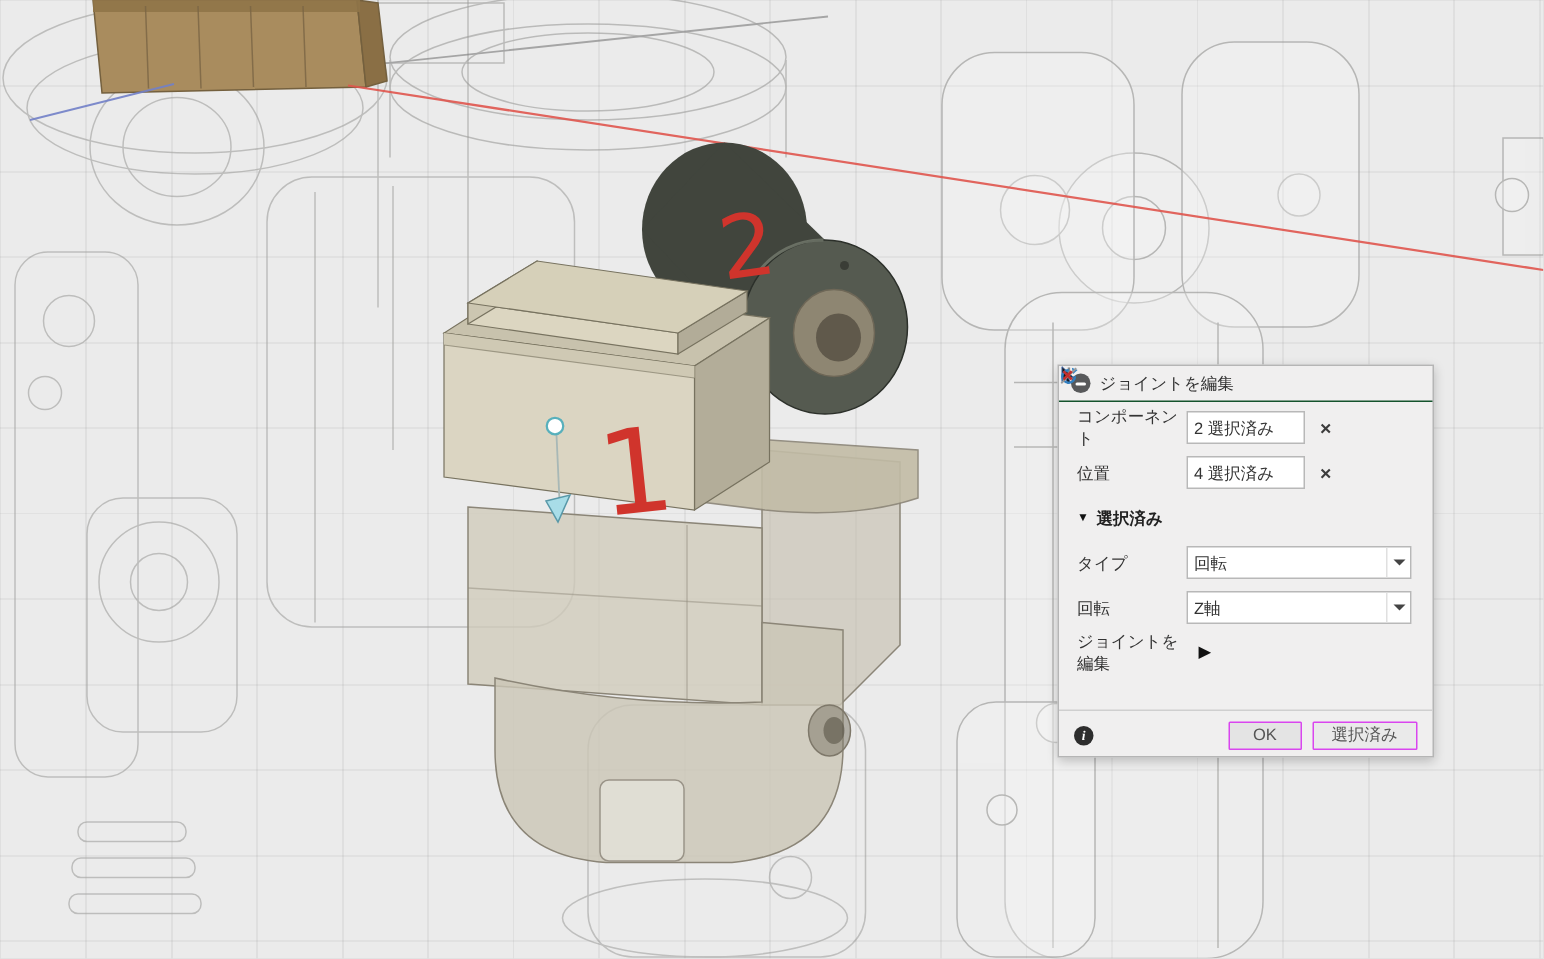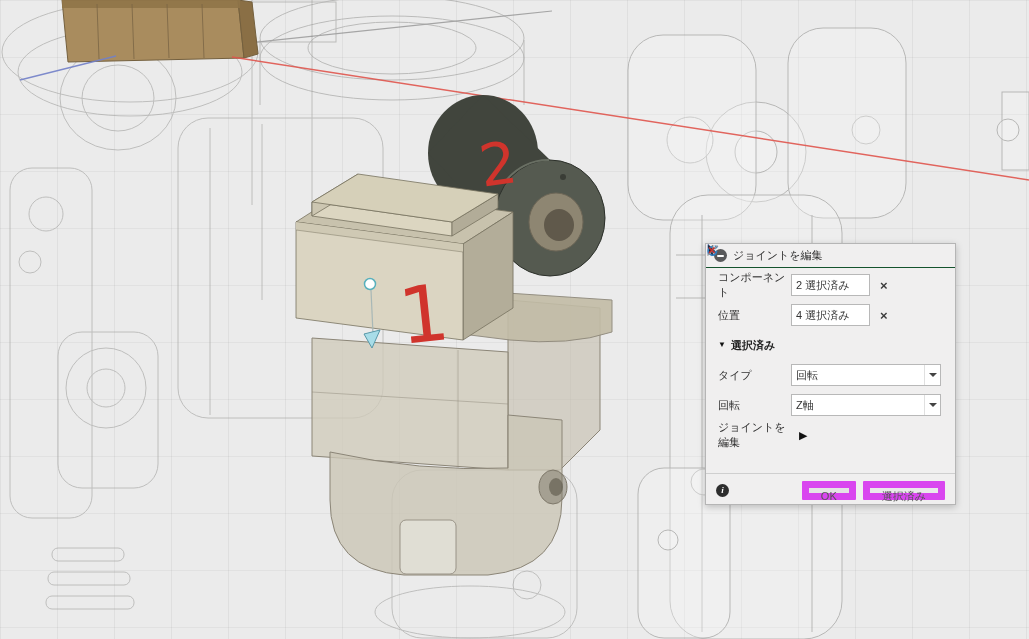--- a/index.html
+++ b/index.html
@@ -31,21 +31,21 @@
   .tri{font-size:8px;line-height:1;color:#111;}
   .dropdown{width:151px;box-sizing:border-box;height:22px;background:#fff;border:1px solid #b8b8b8;display:flex;align-items:center;padding:0 0 0 4px;gap:4px;}
   .dd-text{flex:1 1 auto;white-space:nowrap;}
   .caret{width:15px;height:100%;display:flex;align-items:center;justify-content:center;border-left:1px solid #e0e0e0;}
   .caret i{display:block;width:0;height:0;border-left:4px solid transparent;border-right:4px solid transparent;border-top:4px solid #444;}
   .play{margin-left:8px;font-size:11px;color:#111;line-height:1;cursor:default;}
   .dlg-spacer{height:23px;}
   .dlg-footer{height:33px;border-top:1px solid #cfcfcf;display:flex;align-items:center;padding:0 10px;box-sizing:border-box;}
   .info-icon{width:13px;height:13px;border-radius:50%;background:#2d2d2d;color:#fff;display:flex;align-items:center;justify-content:center;font-family:"Liberation Serif",serif;font-style:italic;font-weight:bold;font-size:9px;line-height:1;}
   .btns{margin-left:auto;display:flex;gap:7px;}
-  .btn{font-family:"Liberation Sans",sans-serif;font-size:11px;color:#555;background:#eaeaea;border:7px solid #d946ef;border-radius:1px;height:19px;padding:0 12px;line-height:17px;cursor:default;}
+  .btn{font-family:"Liberation Sans",sans-serif;font-size:11px;color:#555;background:#eaeaea;border:1px solid #d946ef;border-radius:1px;height:19px;padding:0 12px;line-height:17px;cursor:default;}
   .btn.ok{min-width:49px;box-sizing:border-box;background:#e4e4e4;}
 </style>
 </head>
 <body>
 
 <div class="viewport">
 
 <svg width="1029" height="639" viewBox="0 0 1029 639">
 
   <g stroke="#a0a09e" fill="none" stroke-width="1" opacity="0.6">

